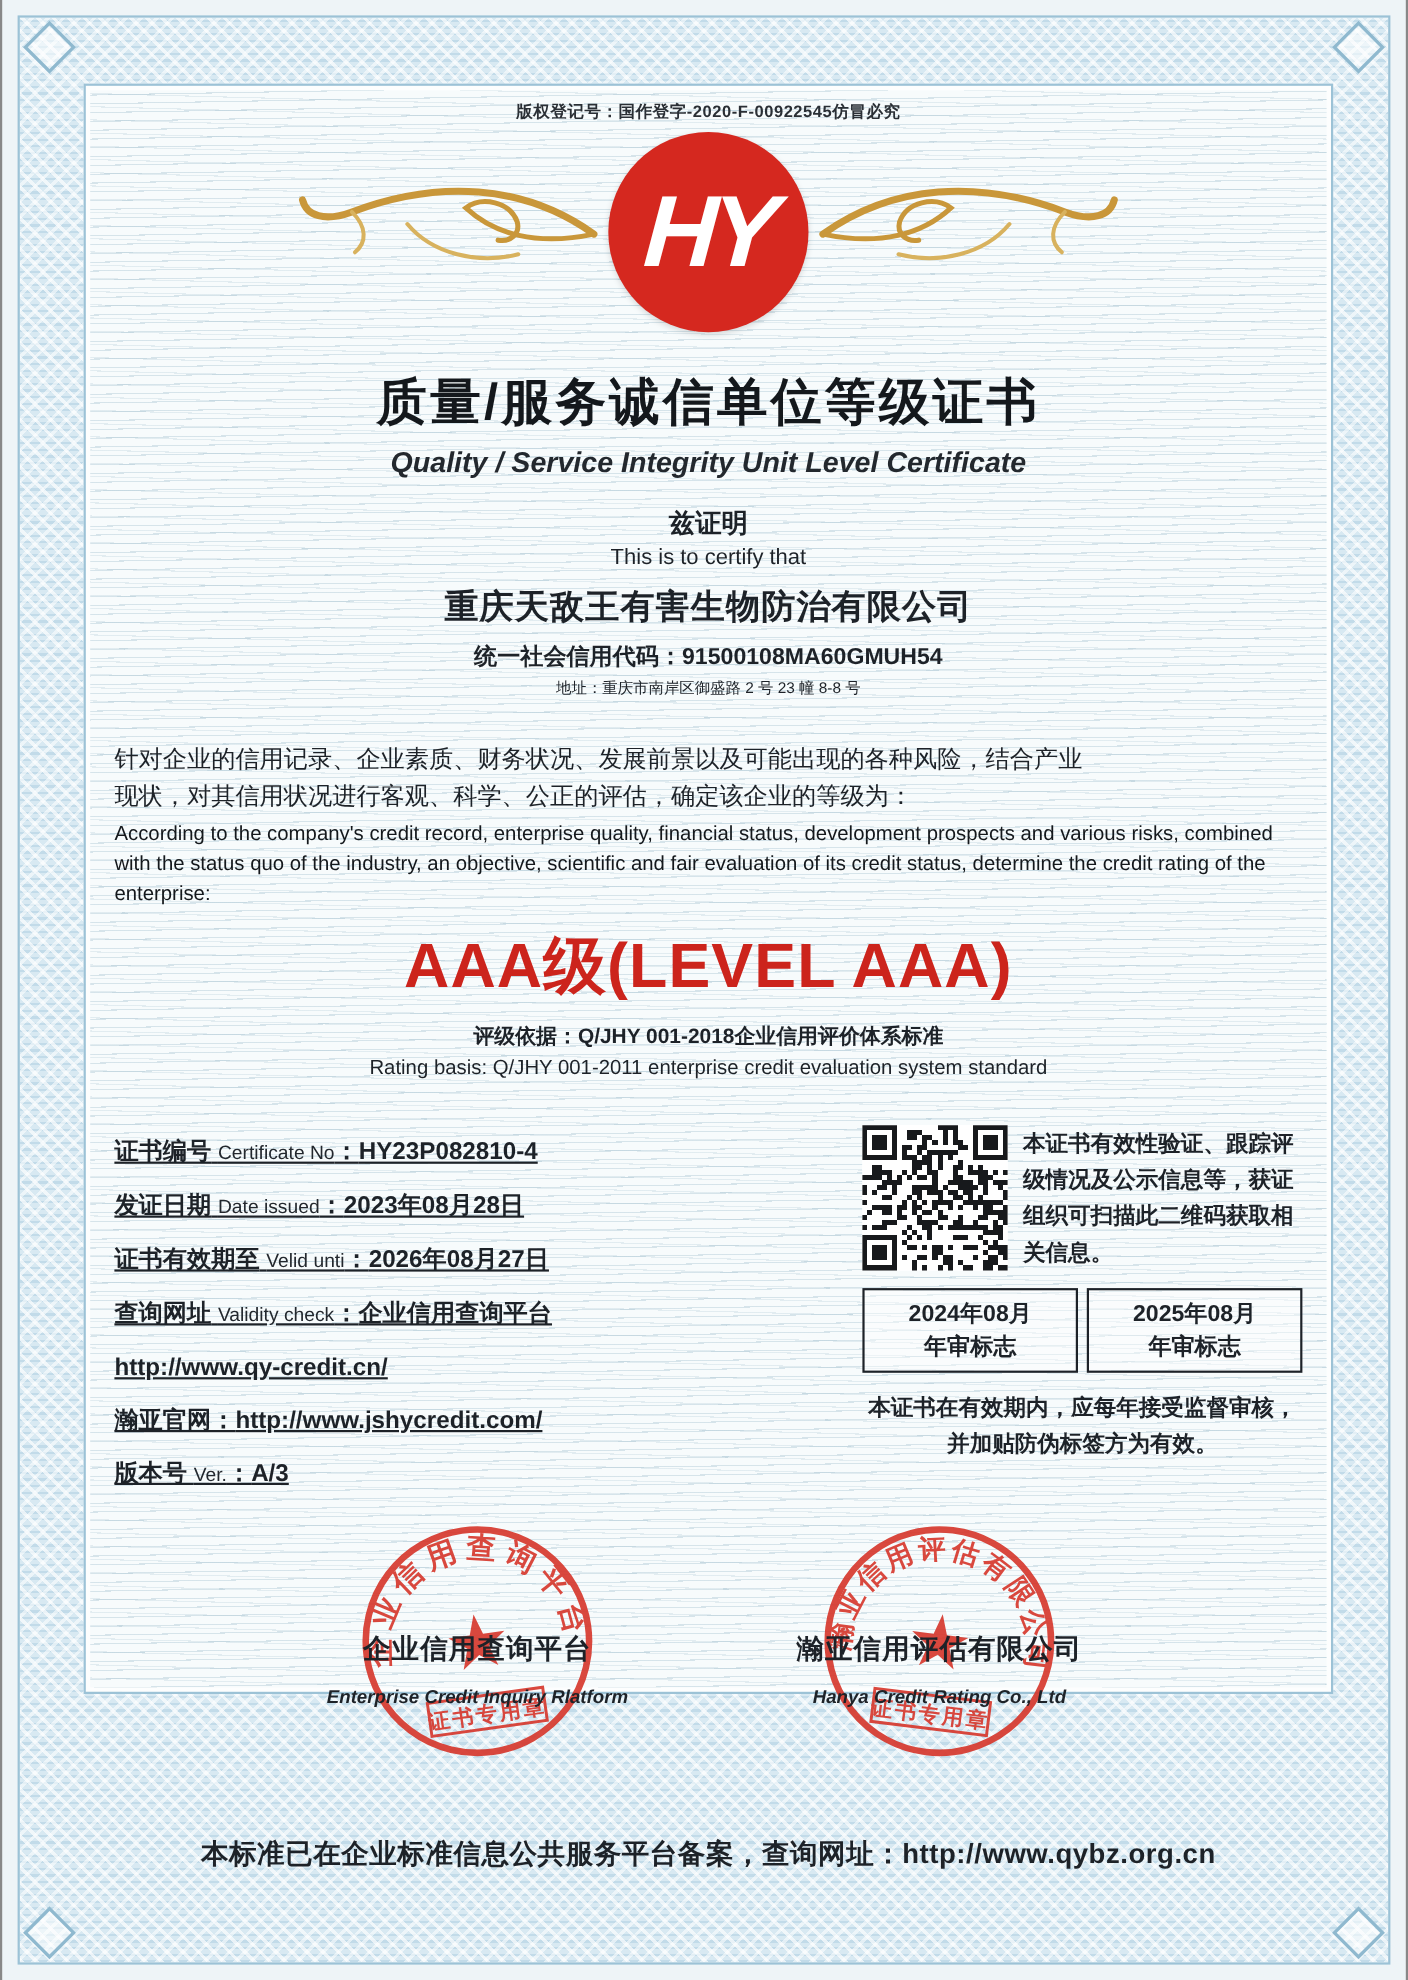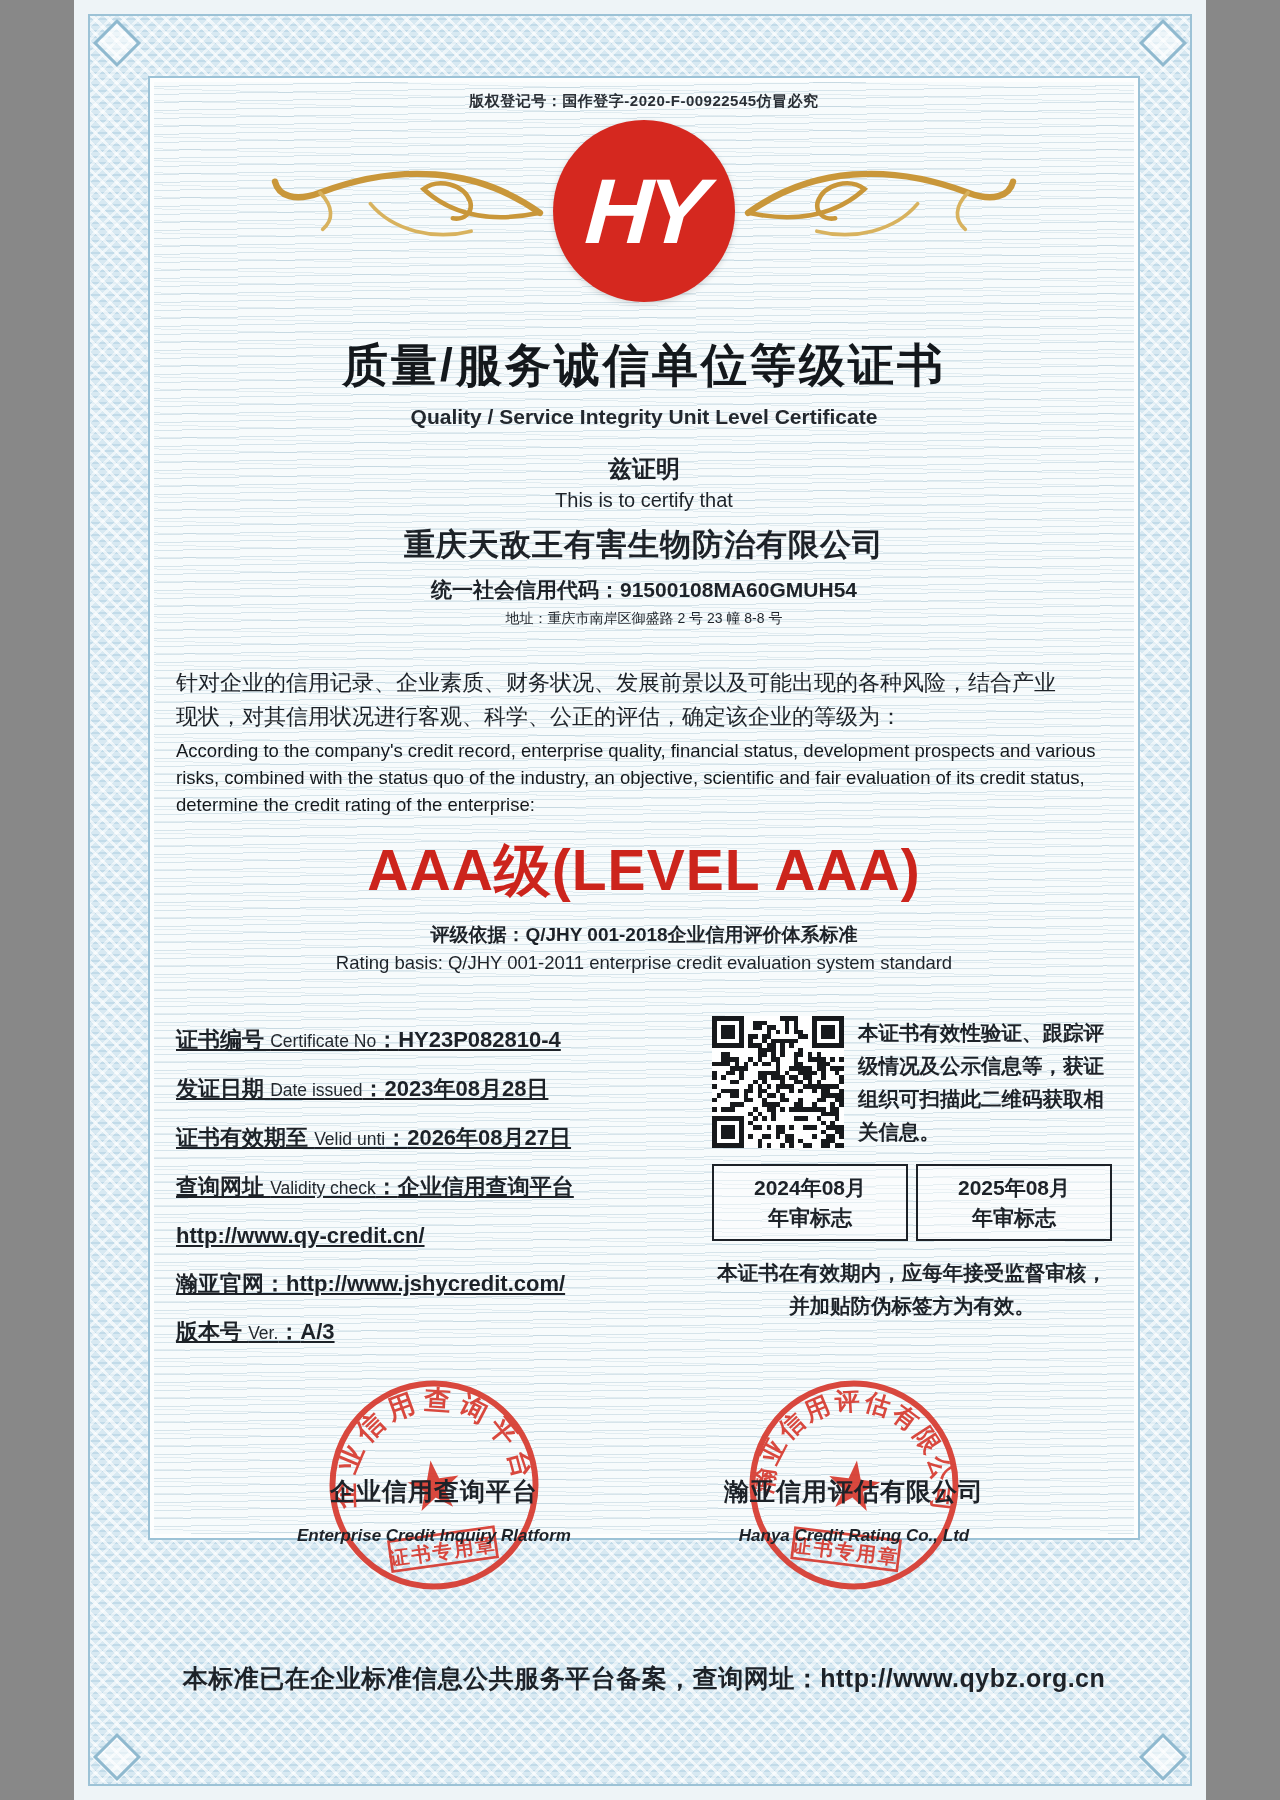--- a/index.html
+++ b/index.html
@@ -1,18 +1,18 @@
 <!DOCTYPE html>
 <html><head>
 <meta charset="utf-8">
 <style>
   * { margin:0; padding:0; box-sizing:border-box; }
   body { font-family:"Liberation Sans", sans-serif; background:#888; }
   .page {
-    position:relative; width:1132px; height:1800px; margin:0 auto;
+    position:relative; width:1276px; height:1800px; margin:0 auto;
     background:#eef4f7; overflow:hidden; color:#1d2228;
   }
   
   .band {
     position:absolute; inset:14px;
     background:
       repeating-linear-gradient(45deg, rgba(255,255,255,.65) 0 3px, rgba(255,255,255,0) 3px 10px),
       repeating-linear-gradient(-45deg, rgba(255,255,255,.55) 0 3px, rgba(255,255,255,0) 3px 10px),
       repeating-linear-gradient(0deg, #c2dbe9 0 2px, #d8e9f2 2px 6px);
     border:2px solid #9cc2d6;
@@ -41,21 +41,21 @@
     width:182px; height:182px; border-radius:50%; background:#d5281f; flex:0 0 auto;
     display:flex; align-items:center; justify-content:center; margin:0 6px;
     box-shadow:0 2px 6px rgba(0,0,0,.15);
   }
   .logo-circle span {
     color:#fff; font-size:92px; font-weight:900; letter-spacing:-6px;
     font-style:italic; transform:skewX(-4deg); line-height:1;
   }
 
   .title-zh { margin-top:26px; font-size:46px; font-weight:900; letter-spacing:3px; color:#14181c; }
-  .title-en { margin-top:8px; font-size:21px; font-weight:700; color:#23282e; }
+  .title-en { margin-top:8px; font-size:26px; font-weight:700; color:#23282e;font-style:italic; }
 
   .certify-zh { margin-top:24px; font-size:24px; font-weight:700; }
   .certify-en { margin-top:4px; font-size:20px; }
 
   .company { margin-top:12px; font-size:31px; font-weight:900; letter-spacing:1px; }
   .credit-line { margin-top:10px; font-size:21px; font-weight:700; }
   .addr-line { margin-top:6px; font-size:14px; font-weight:400; }
 
   .para { margin-top:38px; text-align:left; }
   .para .zh { font-size:22px; font-weight:400; line-height:1.55; }

